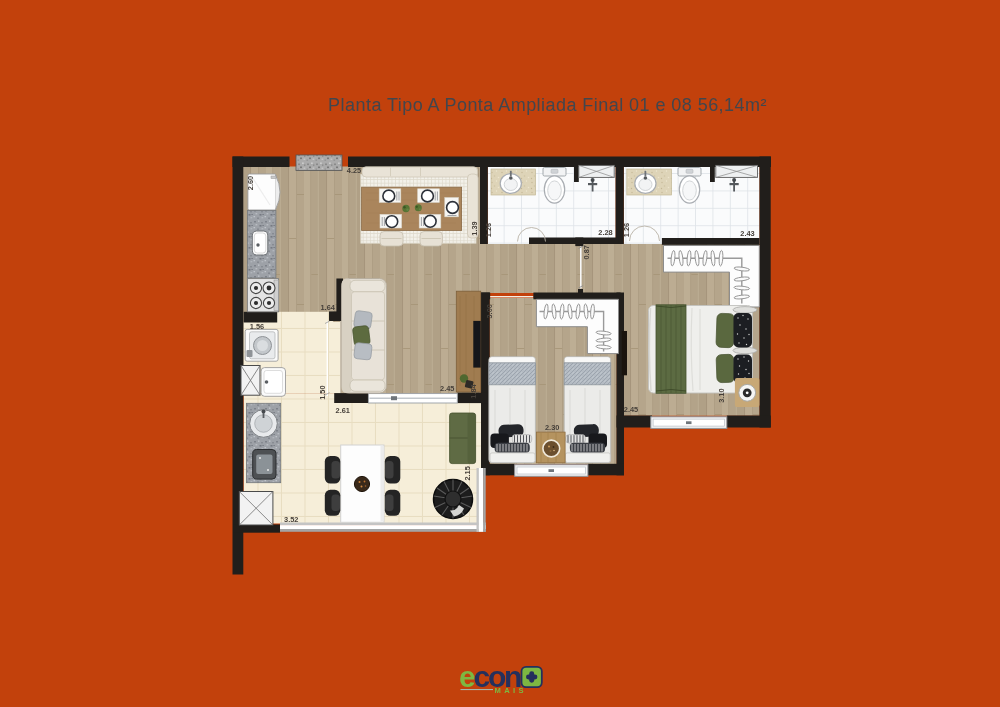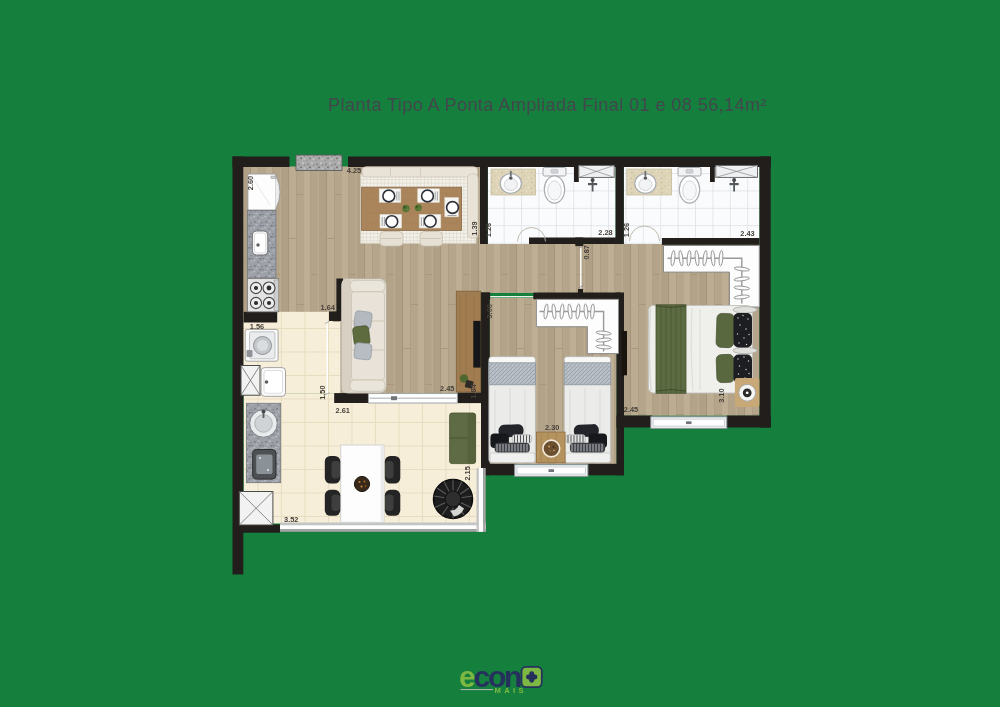--- a/index.html
+++ b/index.html
@@ -1,16 +1,16 @@
 <!DOCTYPE html>
 <html><head>
 <meta charset="utf-8">
 <style>
 html,body{margin:0;padding:0;background:#ffffff;}
-#page{position:relative;width:1000px;height:707px;background:#15803d;overflow:hidden;
+#page{position:relative;width:1000px;height:707px;background:#c2410c;overflow:hidden;
 font-family:"Liberation Sans", sans-serif;}
 svg{position:absolute;top:0;left:0;}
 </style>
 </head>
 <body>
 <div id="page">
 <svg width="1000" height="707" viewBox="0 0 1000 707">
 <defs>
 <pattern id="woodV" width="38" height="110" patternUnits="userSpaceOnUse">
   <rect width="38" height="110" fill="#b8a88e"></rect>

